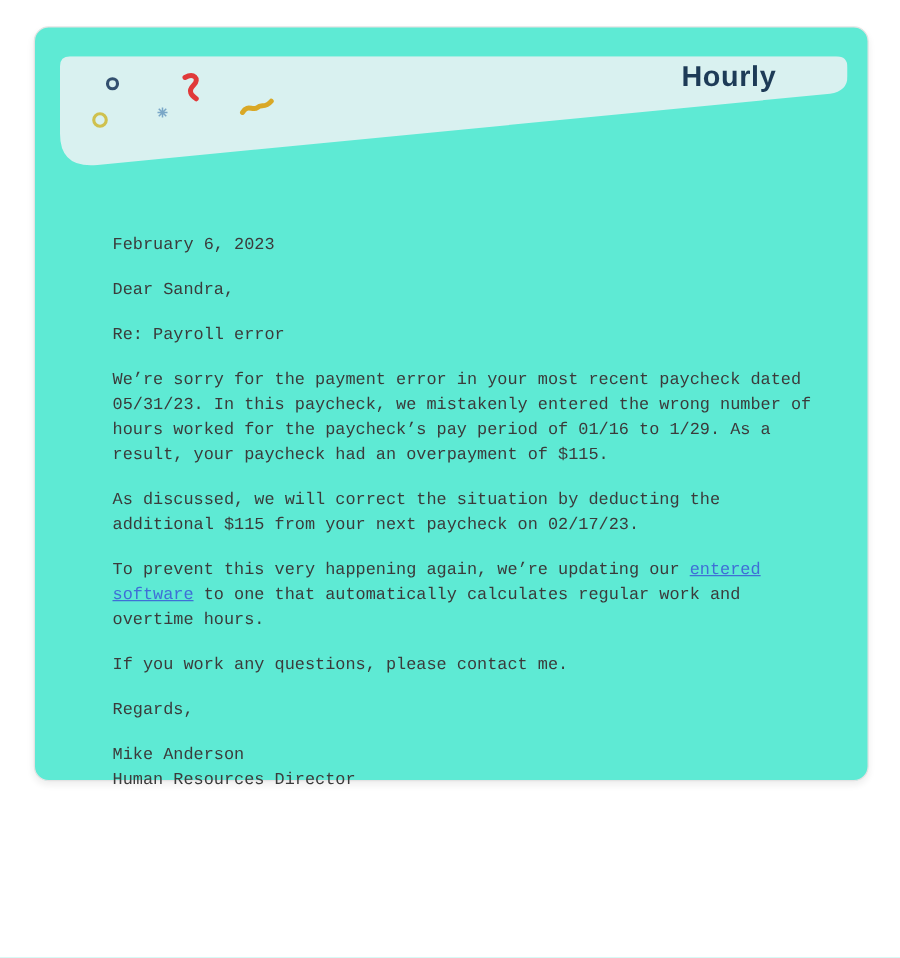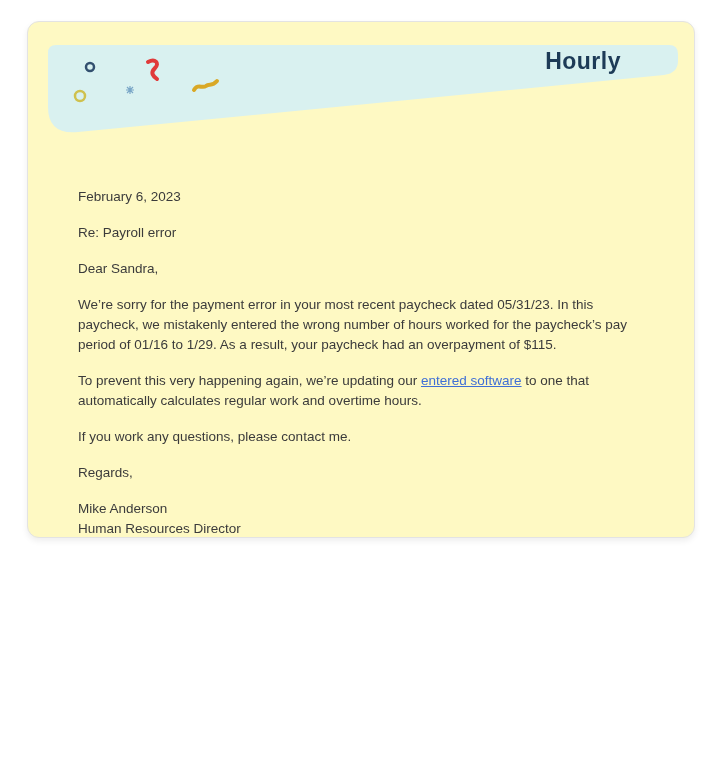--- a/index.html
+++ b/index.html
@@ -6,22 +6,22 @@
   html, body {
     width: 720px; height: 766px;
     background: #ffffff;
     font-family: "Liberation Sans", sans-serif;
     position: relative;
     overflow: hidden;
   }
   .card {
     position: absolute;
     left: 27px; top: 21px;
-    width: 668px; height: 517px;
-    background: #fef9c3;
+    width: 668px; height: 604px;
+    background: #5eead4;
     border: 1px solid #e3e3e3;
     border-radius: 12px;
     box-shadow: 0 3px 6px rgba(0,0,0,0.07);
   }
   .banner-wrap {
     position: absolute;
     left: 20px; top: 23px;
     width: 630px; height: 92px;
   }
   .banner-wrap svg { display: block; }
@@ -34,21 +34,21 @@
     color: #1d3b57;
   }
   .letter {
     position: absolute;
     left: 50px; top: 165px;
     width: 572px;
     font-size: 13.5px;
     line-height: 20px;
     color: #3b3b3b;
   }
-  .letter p { margin: 0 0 16px 0; }
+  .letter p { margin: 0 0 16px 12px; font-family: Liberation Mono, monospace; }
   .letter a {
     color: #3f6fd6;
     text-decoration: underline;
     cursor: pointer;
   }
 </style>
 </head>
 <body>
 
 <div class="card">
@@ -60,22 +60,23 @@
       <circle cx="32" cy="51" r="5" fill="none" stroke-width="2.5" stroke="#cfc14e"></circle>
       <path d="M 82 41 L 82 49 M 78 45 L 86 45 M 79 42 L 85 48 M 85 42 L 79 48" fill="none" stroke-width="1.2" stroke="#7aa7c7"></path>
       <path d="M 100 17 C 107 13 112 18 107 23 C 102 28 105 31 109 34" fill="none" stroke-width="4" stroke-linecap="round" stroke="#e03a3a"></path>
       <path d="M 146 45 C 150 38 154 44 158 41 C 161 38 164 42 169 36" fill="none" stroke-width="4" stroke-linecap="round" stroke="#d9a826"></path>
     </svg>
     <div class="logo">Hourly</div>
   </div>
 
   <div class="letter">
     <p>February 6, 2023</p>
+    <p>Dear Sandra,</p>
     <p>Re: Payroll error</p>
-    <p>Dear Sandra,</p>
     <p>We’re sorry for the payment error in your most recent paycheck dated 05/31/23. In this paycheck, we mistakenly entered the wrong number of hours worked for the paycheck’s pay period of 01/16 to 1/29. As a result, your paycheck had an overpayment of $115.</p>
+    <p>As discussed, we will correct the situation by deducting the additional $115 from your next paycheck on 02/17/23.</p>
     <p><span>To prevent this very happening again, we’re updating our </span><a href="#">entered software</a><span> to one that automatically calculates regular work and overtime hours.</span></p>
     <p>If you work any questions, please contact me.</p>
     <p>Regards,</p>
     <p><span>Mike Anderson</span><br><span>Human Resources Director</span></p>
   </div>
 
 </div>
 
 </body></html>

